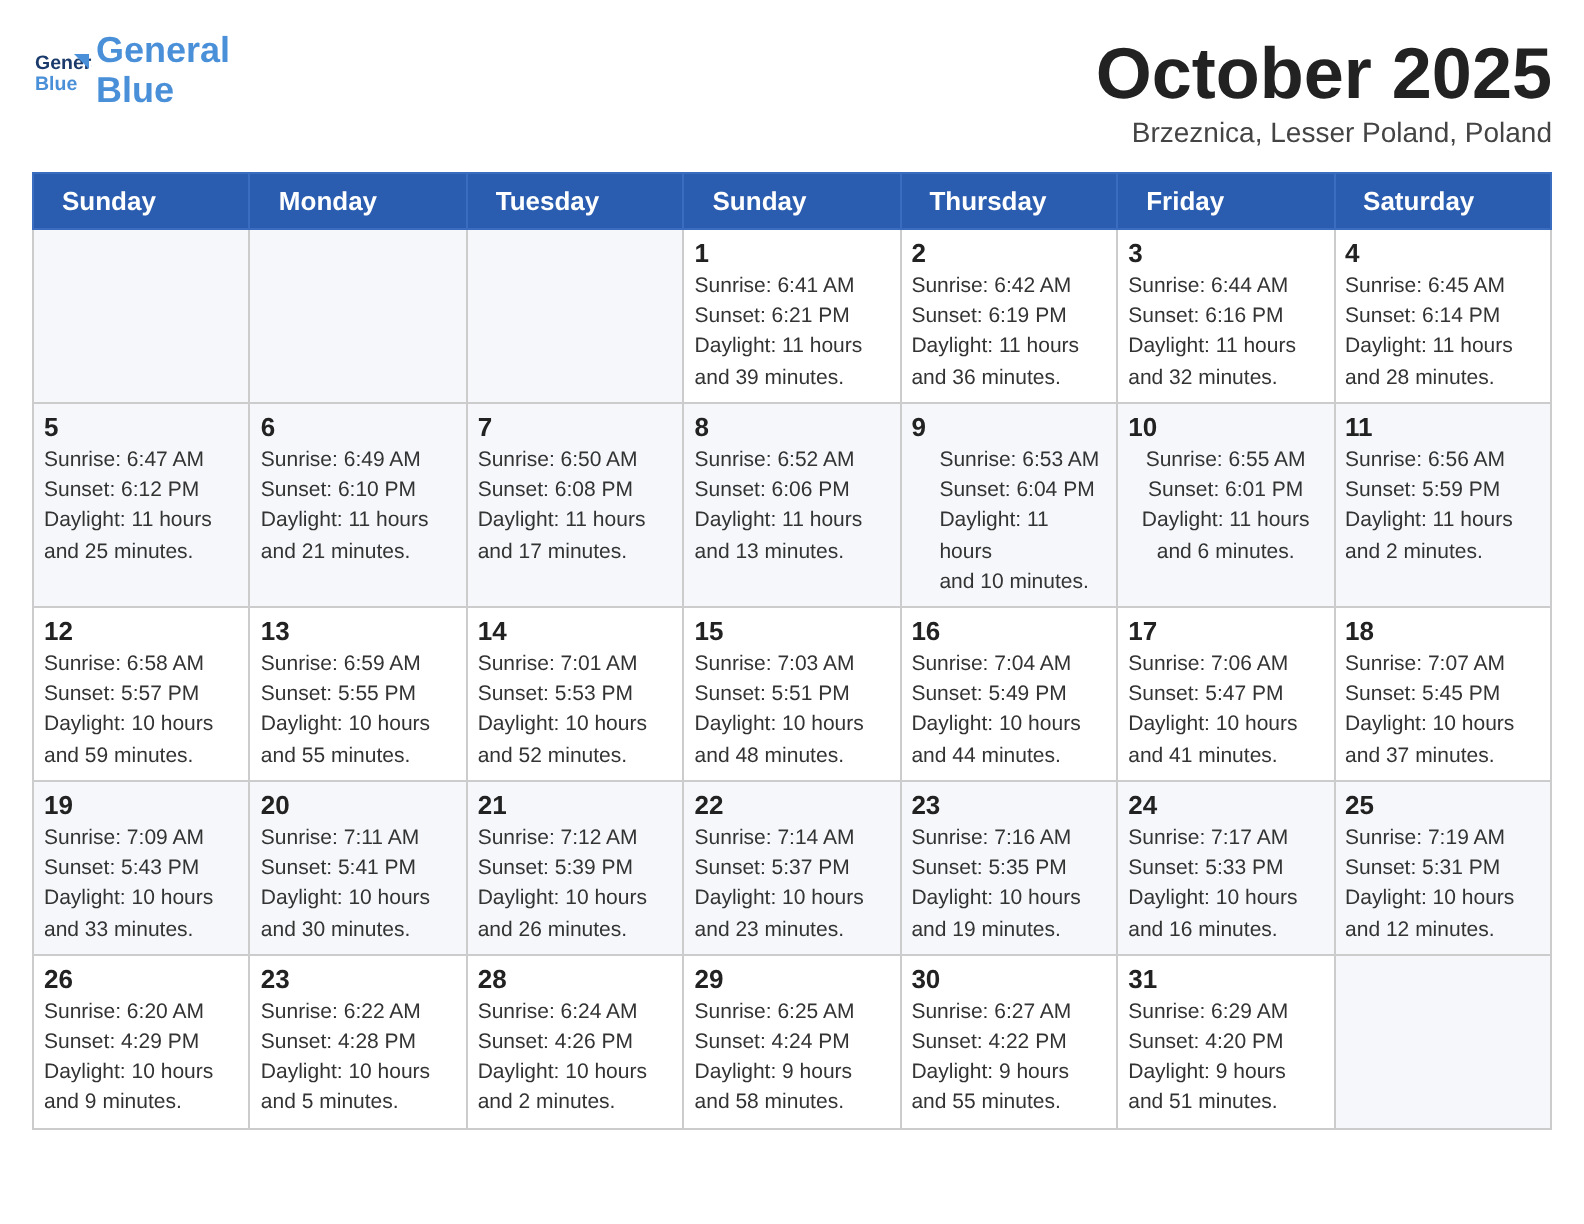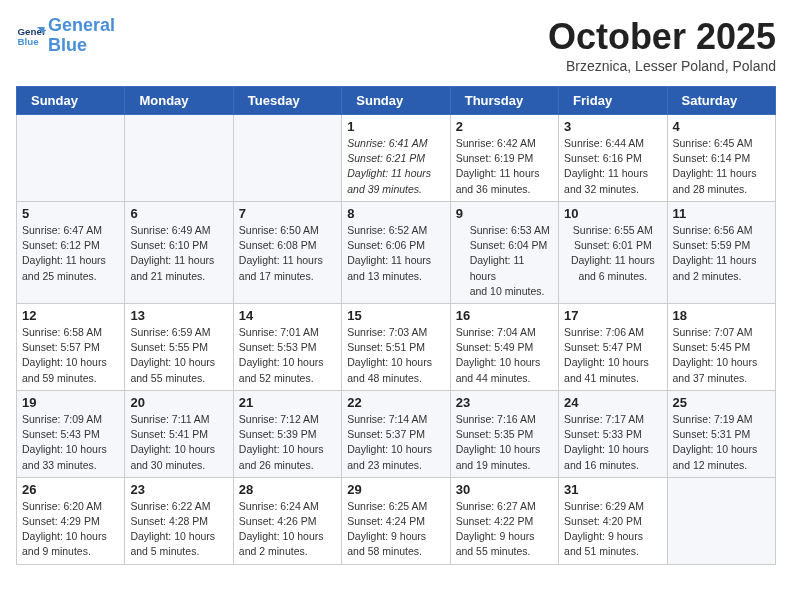--- a/index.html
+++ b/index.html
@@ -126,21 +126,21 @@
         <th>Saturday</th>
       </tr>
   </thead>
   <tbody id="calendar-body">
   <tr>
         <td class="empty-cell"></td>
         <td class="empty-cell"></td>
         <td class="empty-cell"></td>
         <td>
           <span class="day-number">1</span>
-          <div class="day-info" style="white-space: pre-line; font-style: italic;">Sunrise: 6:41 AM
+          <div class="day-info" style="white-space: pre-line;">Sunrise: 6:41 AM
 Sunset: 6:21 PM
 Daylight: 11 hours
 and 39 minutes.</div>
         </td>
         <td>
           <span class="day-number">2</span>
           <div class="day-info" style="white-space: pre-line;">Sunrise: 6:42 AM
 Sunset: 6:19 PM
 Daylight: 11 hours
 and 36 minutes.</div>

